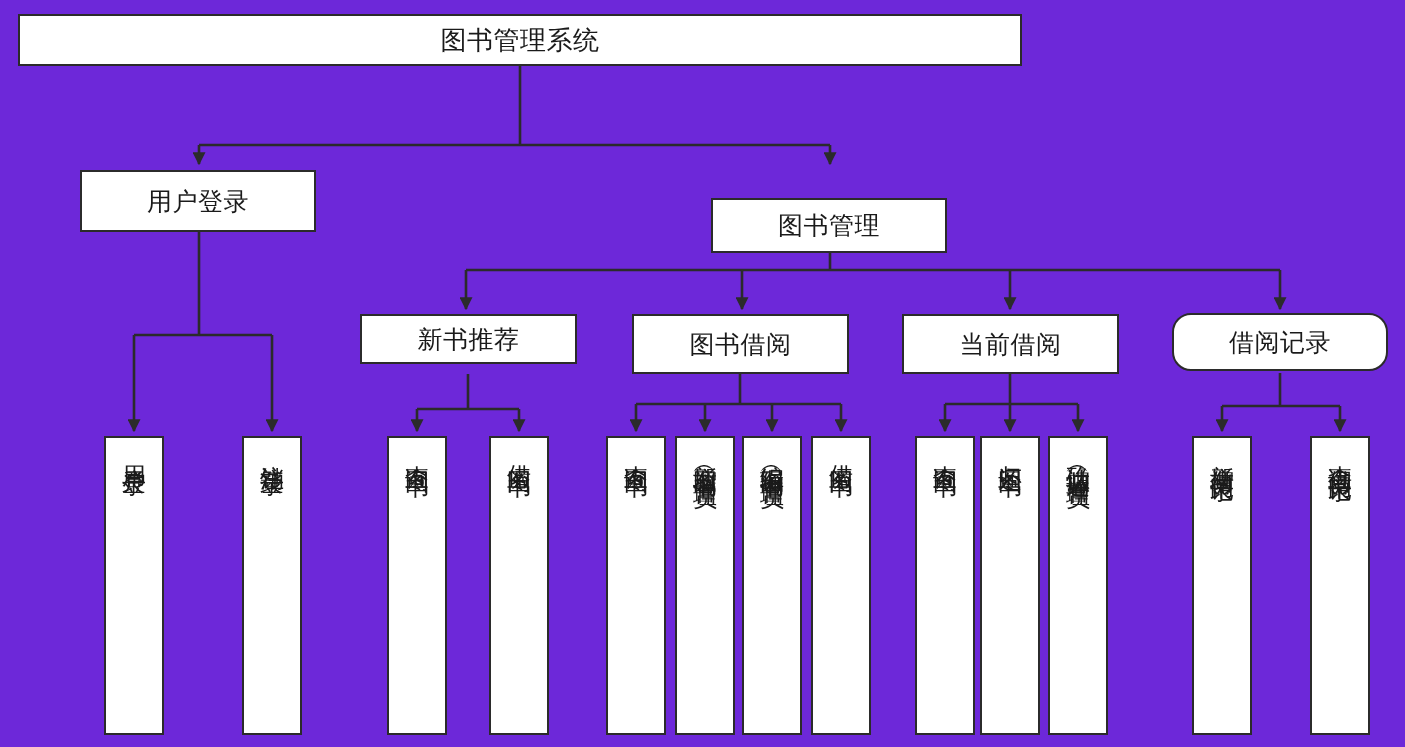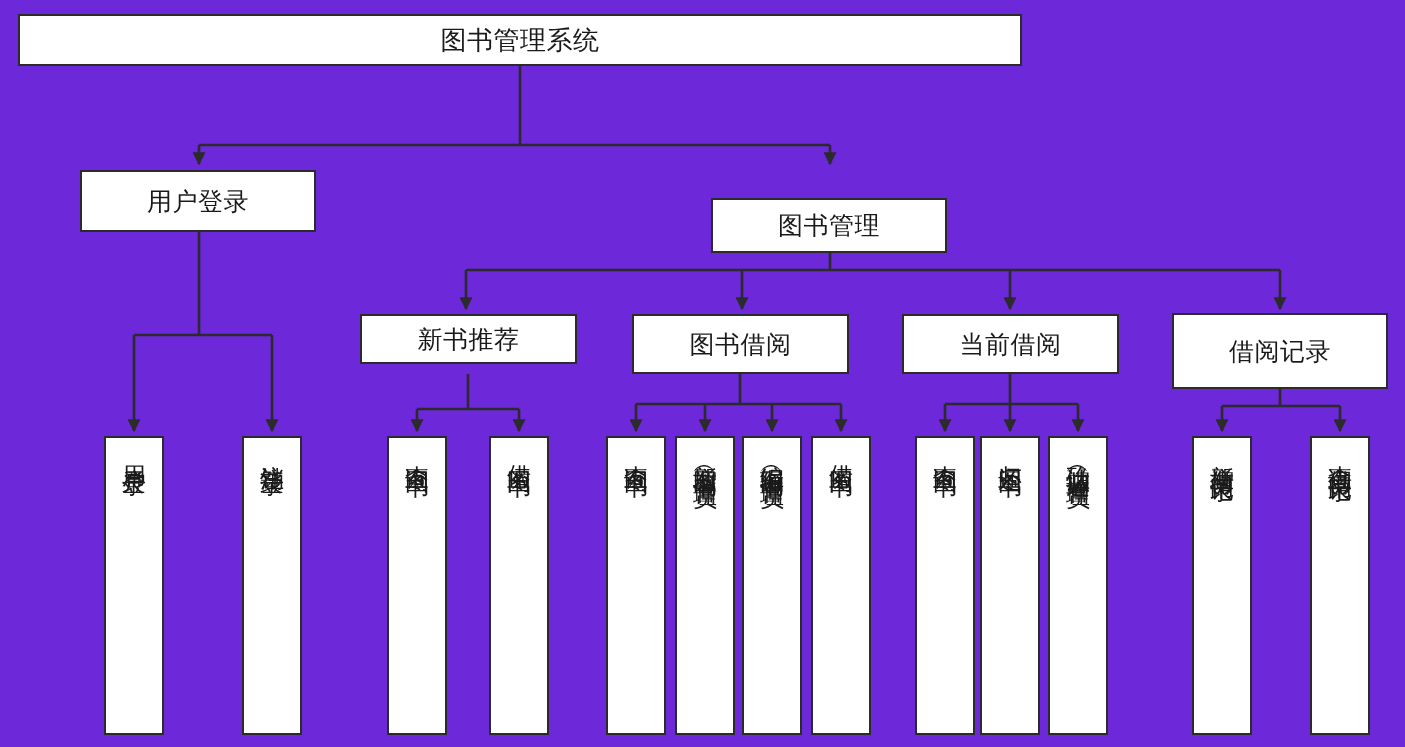--- a/index.html
+++ b/index.html
@@ -129,21 +129,21 @@
 
   <div class="node h-node" style="left:360px;top:314px;width:217px;height:50px;">
     <span class="label">新书推荐</span>
   </div>
   <div class="node h-node" style="left:902px;top:314px;width:217px;height:60px;">
     <span class="label">当前借阅</span>
   </div>
   <div class="node h-node" style="left:632px;top:314px;width:217px;height:60px;">
     <span class="label">图书借阅</span>
   </div>
-  <div class="node h-node" style="left:1172px;top:313px;width:216px;height:76px;">
+  <div class="node h-node" style="left:1172px;top:313px;width:216px;height:58px;border-radius:19px;">
     <span class="label">借阅记录</span>
   </div>
 
   <div class="node v-node" style="left:104px;top:436px;width:60px;height:299px;">
     <span class="label">用户登录</span>
   </div>
   <div class="node v-node" style="left:242px;top:436px;width:60px;height:299px;">
     <span class="label">注销登录</span>
   </div>
 

